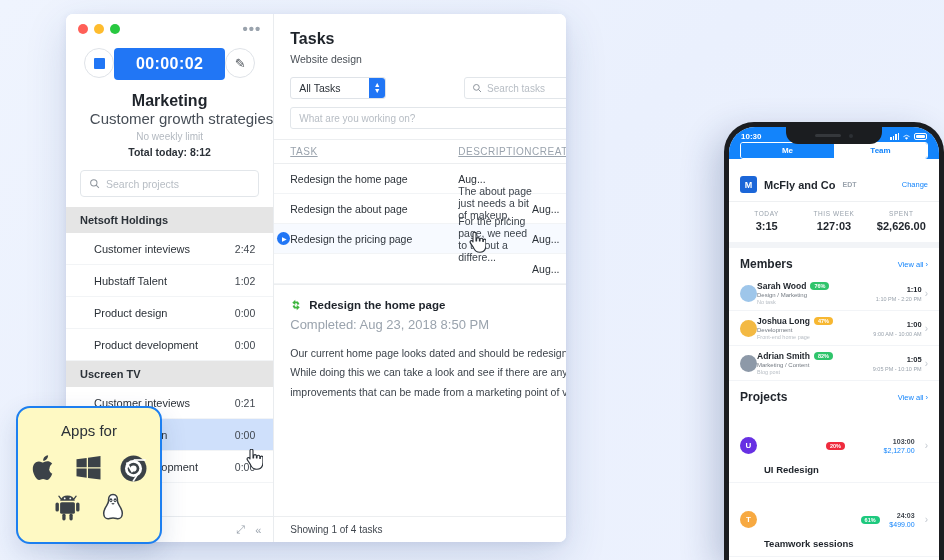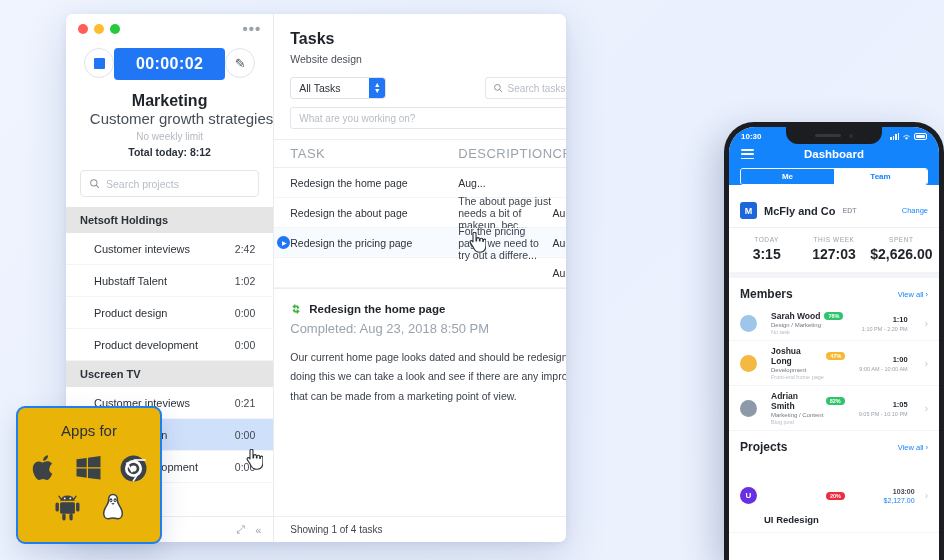--- a/index.html
+++ b/index.html
@@ -144,22 +144,22 @@
 
   .newtask-row { display: flex; gap: 6px; padding: 8px 16px 10px; }
   .newtask-input {
     flex: 1; height: 22px; border: 1px solid #e2e6ea; border-radius: 3px;
     display: flex; align-items: center; padding: 0 8px;
     font-size: 10px; color: #b7bdc4;
   }
 
   .tbl-head {
     display: flex; border-top: 1px solid #eceef0; border-bottom: 1px solid #eceef0;
-    padding: 6px 16px; font-size: 13px; letter-spacing: .5px;
-    color: #9aa3ad; text-transform: uppercase;
+    padding: 6px 16px; font-size: 10px; letter-spacing: .5px;
+    color: #9aa3ad; text-transform: uppercase; text-decoration: underline;
   }
   .c-task { width: 168px; }
   .c-desc { flex: 1; }
   .c-created { width: 60px; }
 
   .tbl-row {
     display: flex; align-items: center; padding: 0 16px;
     height: 30px; border-bottom: 1px solid #f2f4f6;
     font-size: 10.5px; color: #2b3138; position: relative;
   }
@@ -252,30 +252,30 @@
   .co-name { font-size: 11px; font-weight: 700; color: #1f242b; }
   .co-tz { font-size: 7px; color: #9aa3ad; font-weight: 700; }
   .co-change { margin-left: auto; font-size: 7.5px; color: #1384fb; }
 
   .stats {
     display: flex; background: #fff; padding: 8px 4px 10px;
     border-bottom: 6px solid #f2f4f7;
   }
   .stat { flex: 1; text-align: center; }
   .stat-lbl { font-size: 6.5px; color: #9aa3ad; letter-spacing: .6px; }
-  .stat-val { font-size: 14px; font-weight: 700; color: #1f242b; margin-top: 3px; }
+  .stat-val { font-size: 11px; font-weight: 700; color: #1f242b; margin-top: 3px; }
 
   .sec-head {
     display: flex; align-items: center; padding: 9px 11px 5px; background: #fff;
   }
   .sec-title { font-size: 12px; font-weight: 700; color: #1f242b; }
   .sec-all { margin-left: auto; font-size: 7.5px; color: #1384fb; display: flex; align-items: center; gap: 2px; }
 
   .mem-row {
-    display: flex; align-items: center; gap: 14px;
+    display: flex; align-items: center; gap: 0;
     padding: 5px 11px; background: #fff; border-bottom: 1px solid #f2f4f7;
   }
   .avatar {
     width: 17px; height: 17px; border-radius: 50%; flex-shrink: 0;
     position: relative; overflow: hidden;
   }
   .mem-mid { flex: 1; min-width: 0; }
   .mem-top { display: flex; align-items: center; gap: 4px; }
   .mem-name { font-size: 8.5px; font-weight: 700; color: #1f242b; }
   .pct {
@@ -300,21 +300,21 @@
   }
   .pj-name { font-size: 9.5px; font-weight: 700; color: #1f242b; margin-top: 48px; }
   .pj-right { margin-left: auto; text-align: right; }
   .pj-time { font-size: 7px; font-weight: 700; color: #41474f; }
   .pj-cost { font-size: 7px; color: #1384fb; margin-top: 2px; }
 
   
   .apps-card {
     position: absolute; left: 16px; top: 406px;
     width: 146px; height: 138px;
-    background: #eab308; border: 2px solid #1d7ff0; border-radius: 9px;
+    background: #fef9c3; border: 2px solid #1d7ff0; border-radius: 14px;
     box-shadow: 0 10px 26px rgba(30,60,120,.16);
     display: flex; flex-direction: column; align-items: center;
     padding-top: 14px;
   }
   .apps-title { font-size: 15px; color: #2b3138; }
   .apps-grid-1 { display: flex; gap: 18px; margin-top: 14px; align-items: center; }
   .apps-grid-2 { display: flex; gap: 20px; margin-top: 10px; align-items: center; }
   .apps-icon { color: #3b4248; display: flex; align-items: center; justify-content: center; }
 
   .cursor-hand { position: absolute; pointer-events: none; }
@@ -492,28 +492,20 @@
               <i style="height:7px"></i>
           </span>
           <svg width="9" height="8" viewBox="0 0 16 12">
             <path d="M8 11 L5.2 7.8 A4.4 4.4 0 0 1 10.8 7.8 Z" fill="#fff"></path>
             <path d="M2.6 5.4 A8 8 0 0 1 13.4 5.4" fill="none" stroke="#fff" stroke-width="1.5"></path>
           </svg>
           <span class="batt"></span>
         </span>
       </div>
 
-      <div class="ph-navbar">
-        <span class="hamb">
-            <i></i>
-            <i></i>
-            <i></i>
-          </span>
-        <span class="ph-title">Dashboard</span>
-      </div>
 
       <div class="seg">
         <div class="on">Me</div>
         <div class="off">Team</div>
       </div>
     </div>
 
     <div class="ph-company">
       <span class="co-badge">M</span>
       <span class="co-name">McFly and Co</span>

